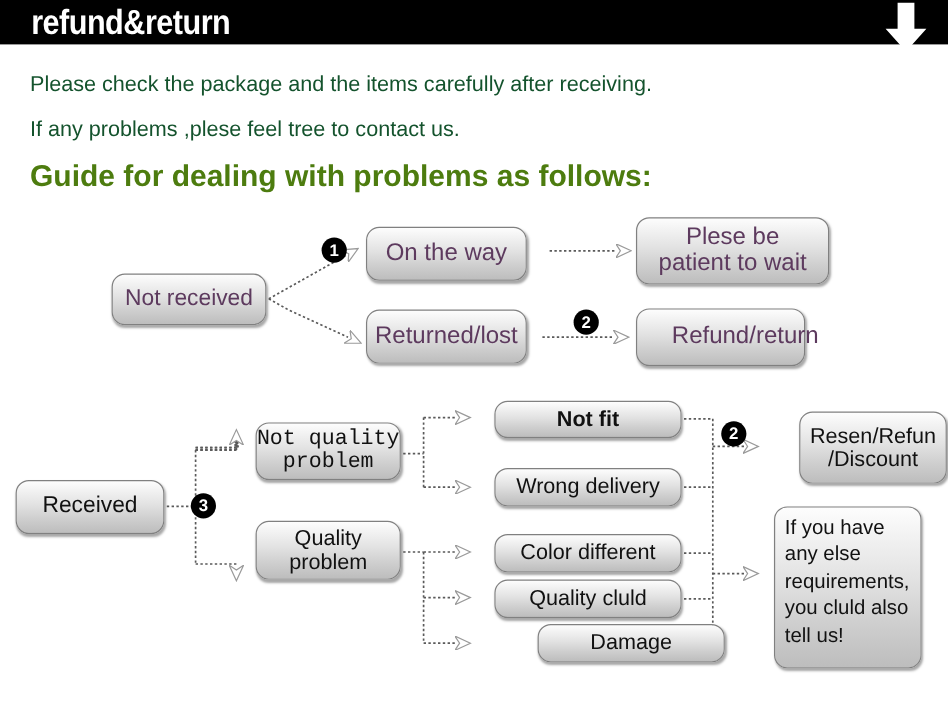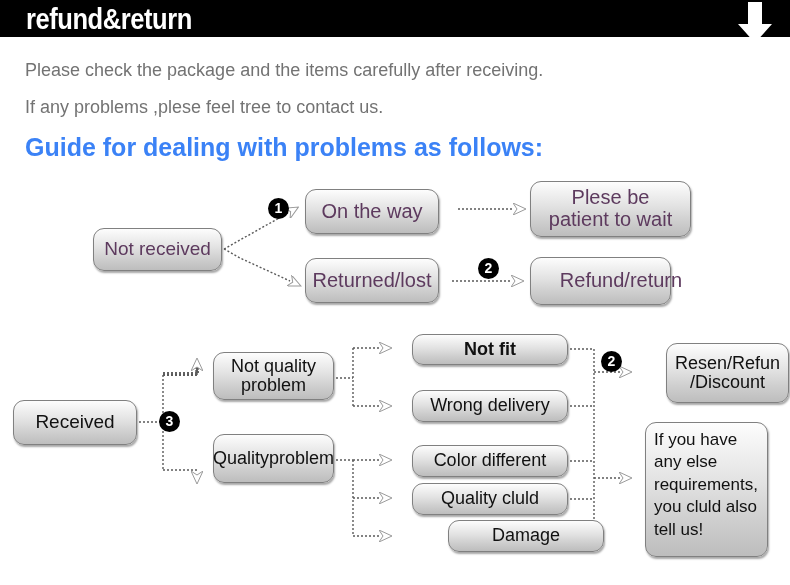--- a/index.html
+++ b/index.html
@@ -29,29 +29,29 @@
     white-space:nowrap;
     line-height:30px;
   }
   .header-arrow{
     position:absolute;left:735px;top:2px;width:40px;height:42px;
   }
 
   
   .intro-line{
     position:absolute;
-    color:#737373;
+    color:#14532d;
     font-size:18px;
     white-space:nowrap;
   }
   .intro-1{left:25px;top:60px;}
   .intro-2{left:25px;top:97px;}
   .guide-title{
     position:absolute;left:25px;top:133px;
-    color:#3b82f6;
+    color:#4d7c0f;
     font-size:25px;
     font-weight:bold;
     white-space:nowrap;
   }
 
   
   .box{
     position:absolute;
     box-sizing:border-box;
     border:1px solid #808080;
@@ -197,26 +197,26 @@
   </div>
 
   <div class="box black" style="left:13px;top:400px;width:124px;height:45px;font-size:19px;">
     <span>Received</span>
   </div>
 
   <div class="badge" style="left:159px;top:411px;">
     <span>3</span>
   </div>
 
-  <div class="box black" style="left:213px;top:352px;width:121px;height:48px;font-size:18px;flex-direction:column;">
+  <div class="box black" style="left:213px;top:352px;width:121px;height:48px;font-size:18px;flex-direction:column;font-family:Liberation Mono, monospace;">
     <span>Not quality</span>
     <span>problem</span>
   </div>
 
-  <div class="box black" style="left:213px;top:434px;width:121px;height:49px;font-size:18px;flex-direction:row;">
+  <div class="box black" style="left:213px;top:434px;width:121px;height:49px;font-size:18px;flex-direction:column;">
     <span>Quality</span>
     <span>problem</span>
   </div>
 
   <div class="box black" style="left:412px;top:334px;width:156px;height:31px;font-size:18px;font-weight:bold;">
     <span>Not fit</span>
   </div>
 
   <div class="box black" style="left:412px;top:390px;width:156px;height:32px;font-size:18px;">
     <span>Wrong delivery</span>

